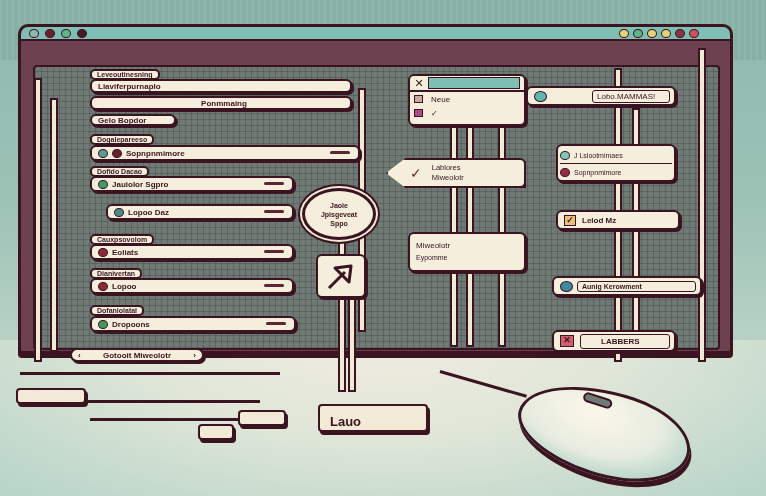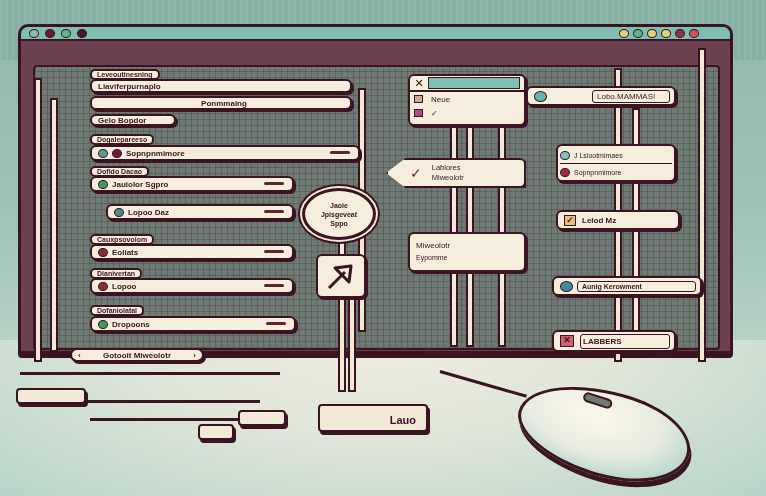--- a/index.html
+++ b/index.html
@@ -180,21 +180,21 @@
   <div>Miweolotr</div>
   <div style="font-size:7px;">Eypomme</div>
 </div>
 
 <div class="panel" style="left:316px;top:254px;width:50px;height:44px;display:flex;align-items:center;justify-content:center;">
   <svg width="36" height="32" viewBox="0 0 36 32">
     <path d="M6 28 L22 12 M12 8 L28 6 L26 22 Z" stroke="#3a1420" stroke-width="3" fill="#f5eedc" stroke-linejoin="round"></path>
   </svg>
 </div>
 
-<div class="key" style="left:318px;top:404px;width:110px;height:28px;font-size:11px;padding:8px 10px;text-align:right;"><span>Lauo</span></div>
+<div class="key" style="left:318px;top:404px;width:110px;height:28px;font-size:13px;padding:8px 10px;"><span>Lauo</span></div>
 
 <div class="pill" style="left:526px;top:86px;width:150px;height:20px;gap:41px;">
   <span class="radio" style="width:13px;height:11px;background:#5fb8b0;"></span>
   <span style="border:1.5px solid #3a1420;border-radius:3px;padding:1px 4px;flex:1;margin-right:4px;font-weight:normal;">Lobo.MAMMAS!</span>
 </div>
 
 <div class="panel" style="left:556px;top:144px;width:120px;height:38px;padding:2px;">
   <div style="height:16px;display:flex;align-items:center;border-bottom:1px solid #3a1420;">
     <span class="radio" style="background:#7fc7bd;"></span>
     <span style="font-size:7px;">J Lslootmimaes</span>
@@ -210,19 +210,19 @@
   <span>Lelod Mz</span>
 </div>
 
 <div class="pill" style="left:552px;top:276px;width:150px;height:20px;">
   <span class="radio" style="width:13px;height:11px;background:#3f8aa0;"></span>
   <span style="border:1.5px solid #3a1420;border-radius:3px;padding:1px 4px;flex:1;margin-right:4px;font-size:7px;">Aunig Kerowment</span>
 </div>
 
 <div class="pill" style="left:552px;top:330px;width:124px;height:22px;">
   <span style="width:14px;height:12px;border:1.5px solid #3a1420;background:#d06070;margin-right:6px;font-size:9px;line-height:9px;text-align:center;">✕</span>
-  <span style="border:1.5px solid #3a1420;border-radius:3px;padding:2px 2px;flex:1;margin-right:4px;">LABBERS</span>
+  <span style="border:1.5px solid #3a1420;border-radius:3px;padding:2px 20px;flex:1;margin-right:4px;">LABBERS</span>
 </div>
 
 <div class="desk-line" style="left:440px;top:370px;width:90px;transform:rotate(16deg);transform-origin:left;"></div>
 <div class="mouse">
   <div style="position:absolute;left:54px;top:6px;width:30px;height:10px;border:2px solid #3a1420;border-radius:6px;background:#6f7a74;"></div>
 </div>
 
 </body></html>

